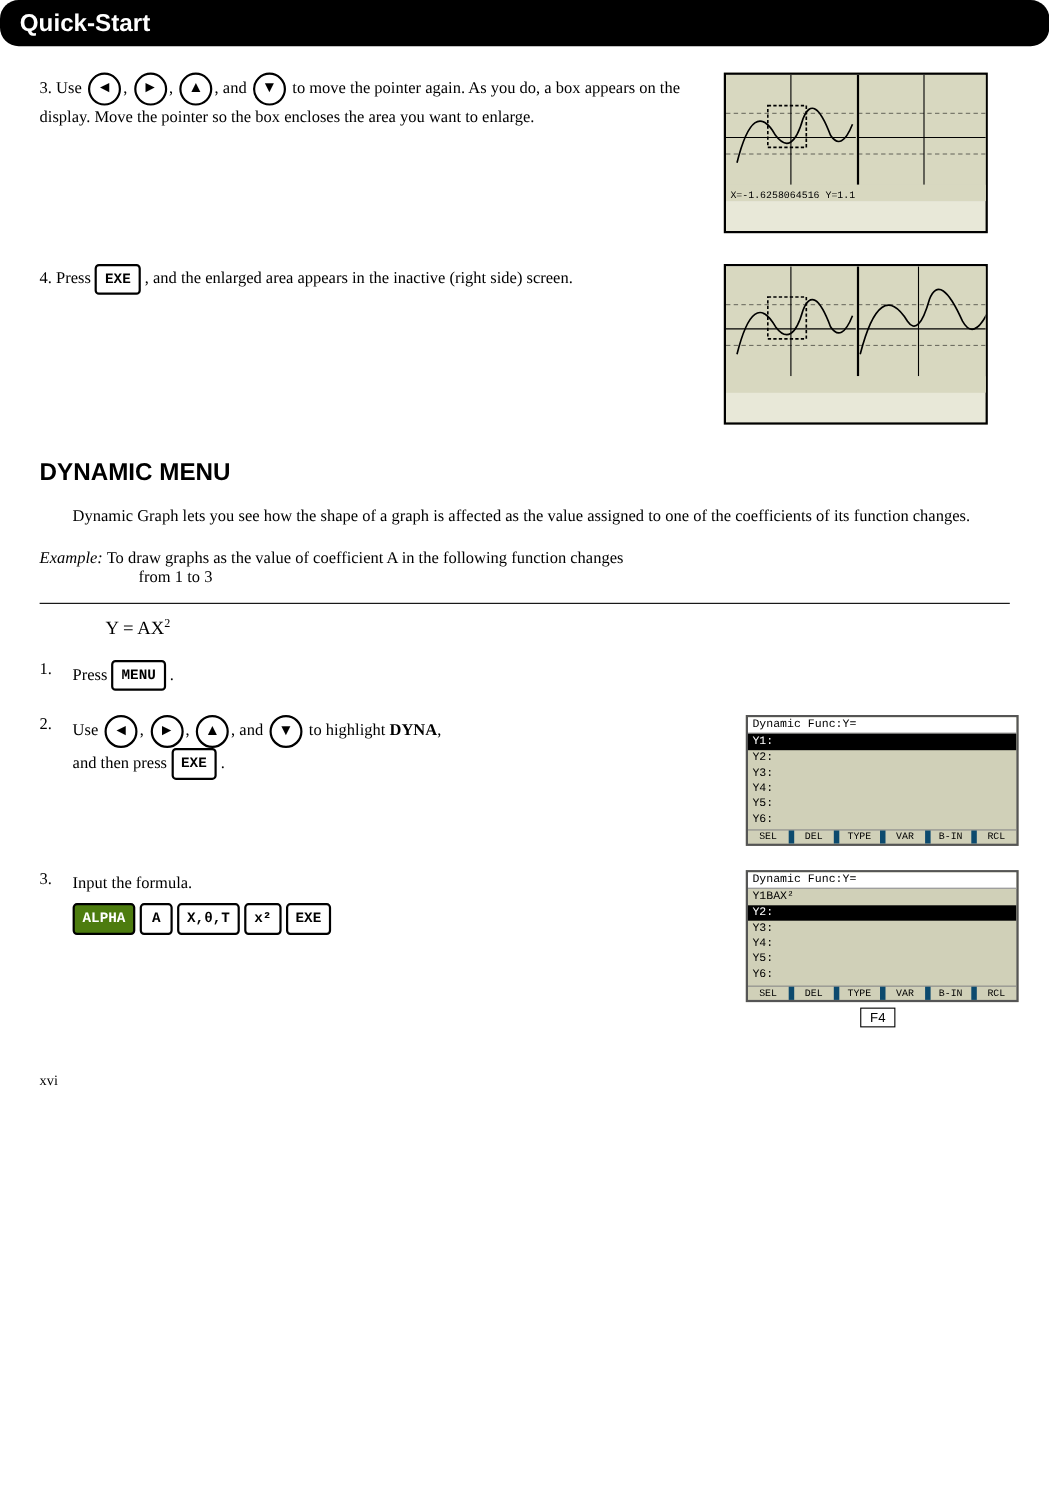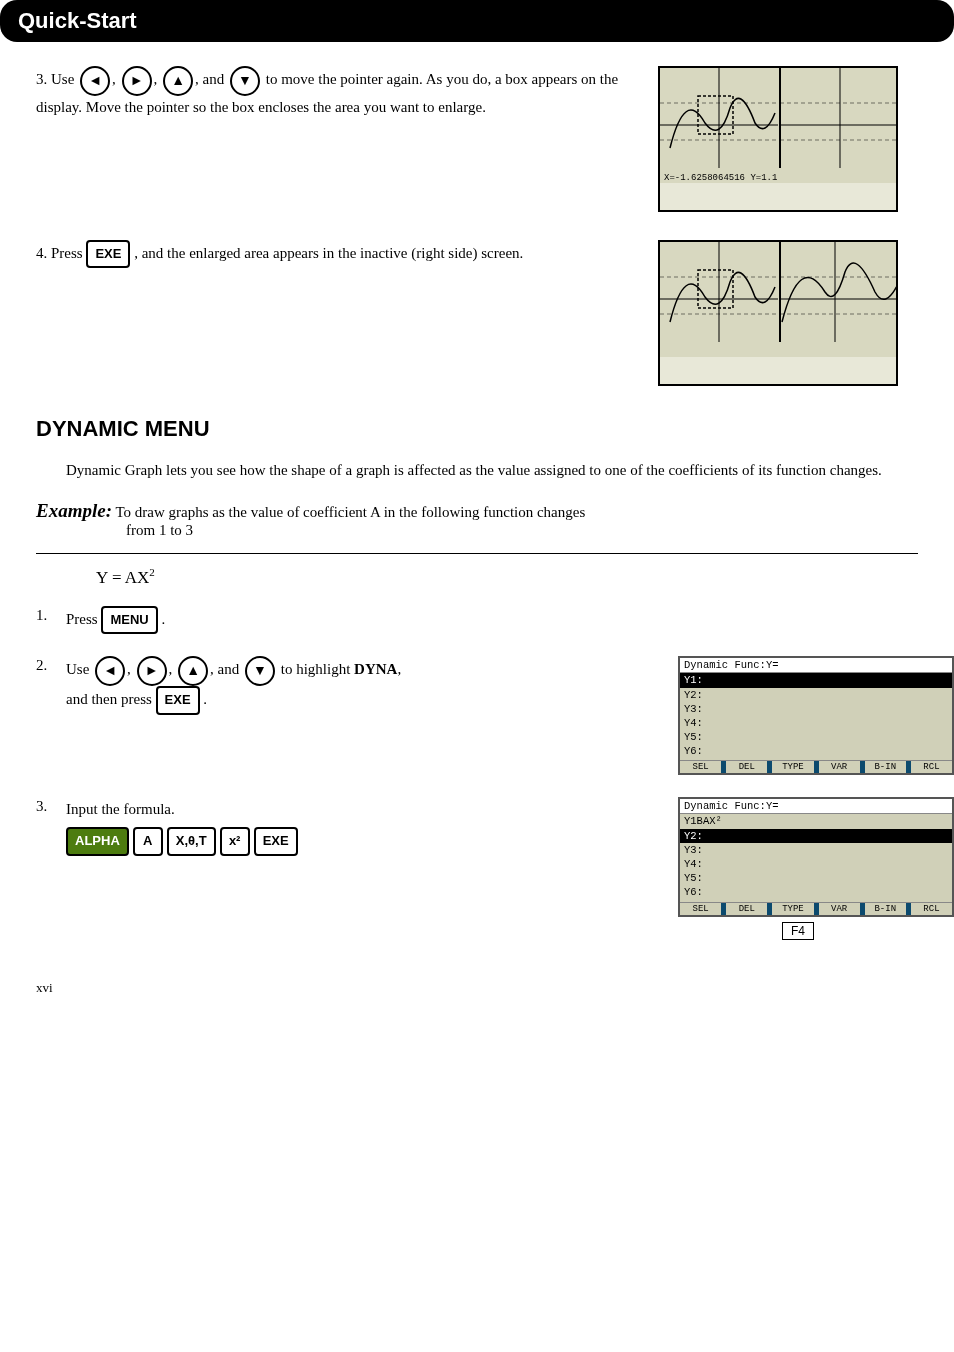--- a/index.html
+++ b/index.html
@@ -74,22 +74,22 @@
       line-height: 1.6;
       margin-bottom: 18px;
       padding-left: 30px;
     }
 
     .example-block {
       margin-bottom: 14px;
     }
 
     .example-label {
-      font-size: 19px;
-      font-weight: bold;
+      font-size: 15px;
+      font-weight: normal;
       font-style: italic;
       display: inline;
     }
 
     .example-text {
       font-size: 15px;
       display: inline;
     }
 
     .example-indent {
@@ -114,21 +114,21 @@
     }
 
     
     .key-btn {
       display: inline-flex;
       align-items: center;
       justify-content: center;
       border: 2px solid #000;
       border-radius: 4px;
       background: #fff;
-      font-family: Liberation Sans, sans-serif;
+      font-family: Liberation Mono, monospace;
       font-size: 13px;
       font-weight: bold;
       padding: 2px 7px;
       min-width: 30px;
       min-height: 22px;
       vertical-align: middle;
     }
 
     .key-btn-dark {
       background: #4d7c0f;
@@ -169,21 +169,21 @@
       font-size: 15px;
       line-height: 1.6;
     }
 
     
     .dyn-screen {
       border: 2px solid #555;
       background: #d0d0b8;
       font-family: 'Courier New', monospace;
       font-size: 10.5px;
-      width: 276px;
+      width: 248px;
       min-height: 100px;
       padding: 0;
       overflow: hidden;
     }
 
     .dyn-screen-title {
       background: #fff;
       color: #000;
       padding: 1px 4px;
       font-size: 10.5px;

